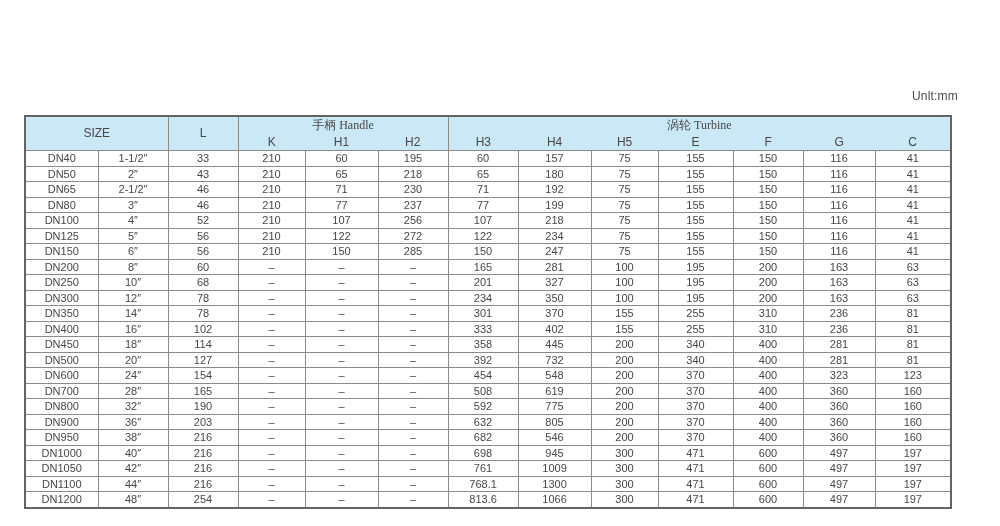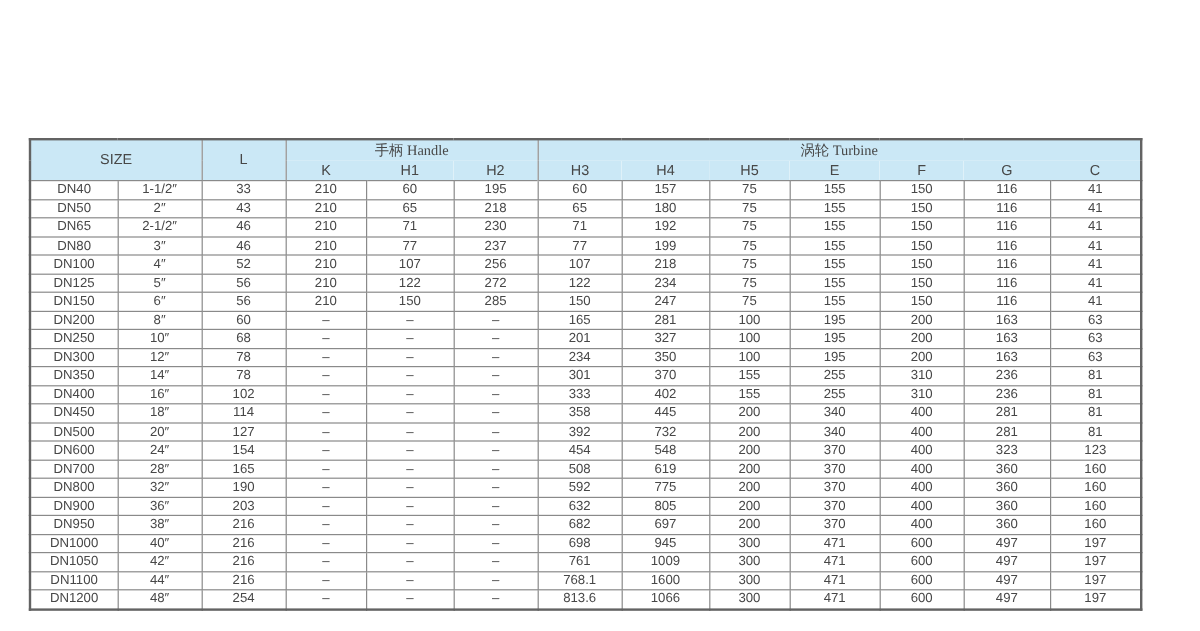--- a/index.html
+++ b/index.html
@@ -62,20 +62,21 @@
     height: 14.5px;
     line-height: 14.5px;
     background: #ffffff;
   }
 </style>
 </head>
 <body>
 
 <div class="page">
 
+  <div class="unit-label">Unlt:mm</div>
 
   <table class="spec-table">
     <colgroup id="colgroup">
         <col style="width: 73px;">
         <col style="width: 70px;">
         <col style="width: 70px;">
         <col style="width: 67px;">
         <col style="width: 73px;">
         <col style="width: 70px;">
         <col style="width: 70px;">
@@ -378,21 +379,21 @@
           <td>160</td>
         </tr>
         <tr>
           <td>DN950</td>
           <td>38″</td>
           <td>216</td>
           <td>–</td>
           <td>–</td>
           <td>–</td>
           <td>682</td>
-          <td>697</td>
+          <td>546</td>
           <td>200</td>
           <td>370</td>
           <td>400</td>
           <td>360</td>
           <td>160</td>
         </tr>
         <tr>
           <td>DN1000</td>
           <td>40″</td>
           <td>216</td>
@@ -423,21 +424,21 @@
           <td>197</td>
         </tr>
         <tr>
           <td>DN1100</td>
           <td>44″</td>
           <td>216</td>
           <td>–</td>
           <td>–</td>
           <td>–</td>
           <td>768.1</td>
-          <td>1600</td>
+          <td>1300</td>
           <td>300</td>
           <td>471</td>
           <td>600</td>
           <td>497</td>
           <td>197</td>
         </tr>
         <tr>
           <td>DN1200</td>
           <td>48″</td>
           <td>254</td>

